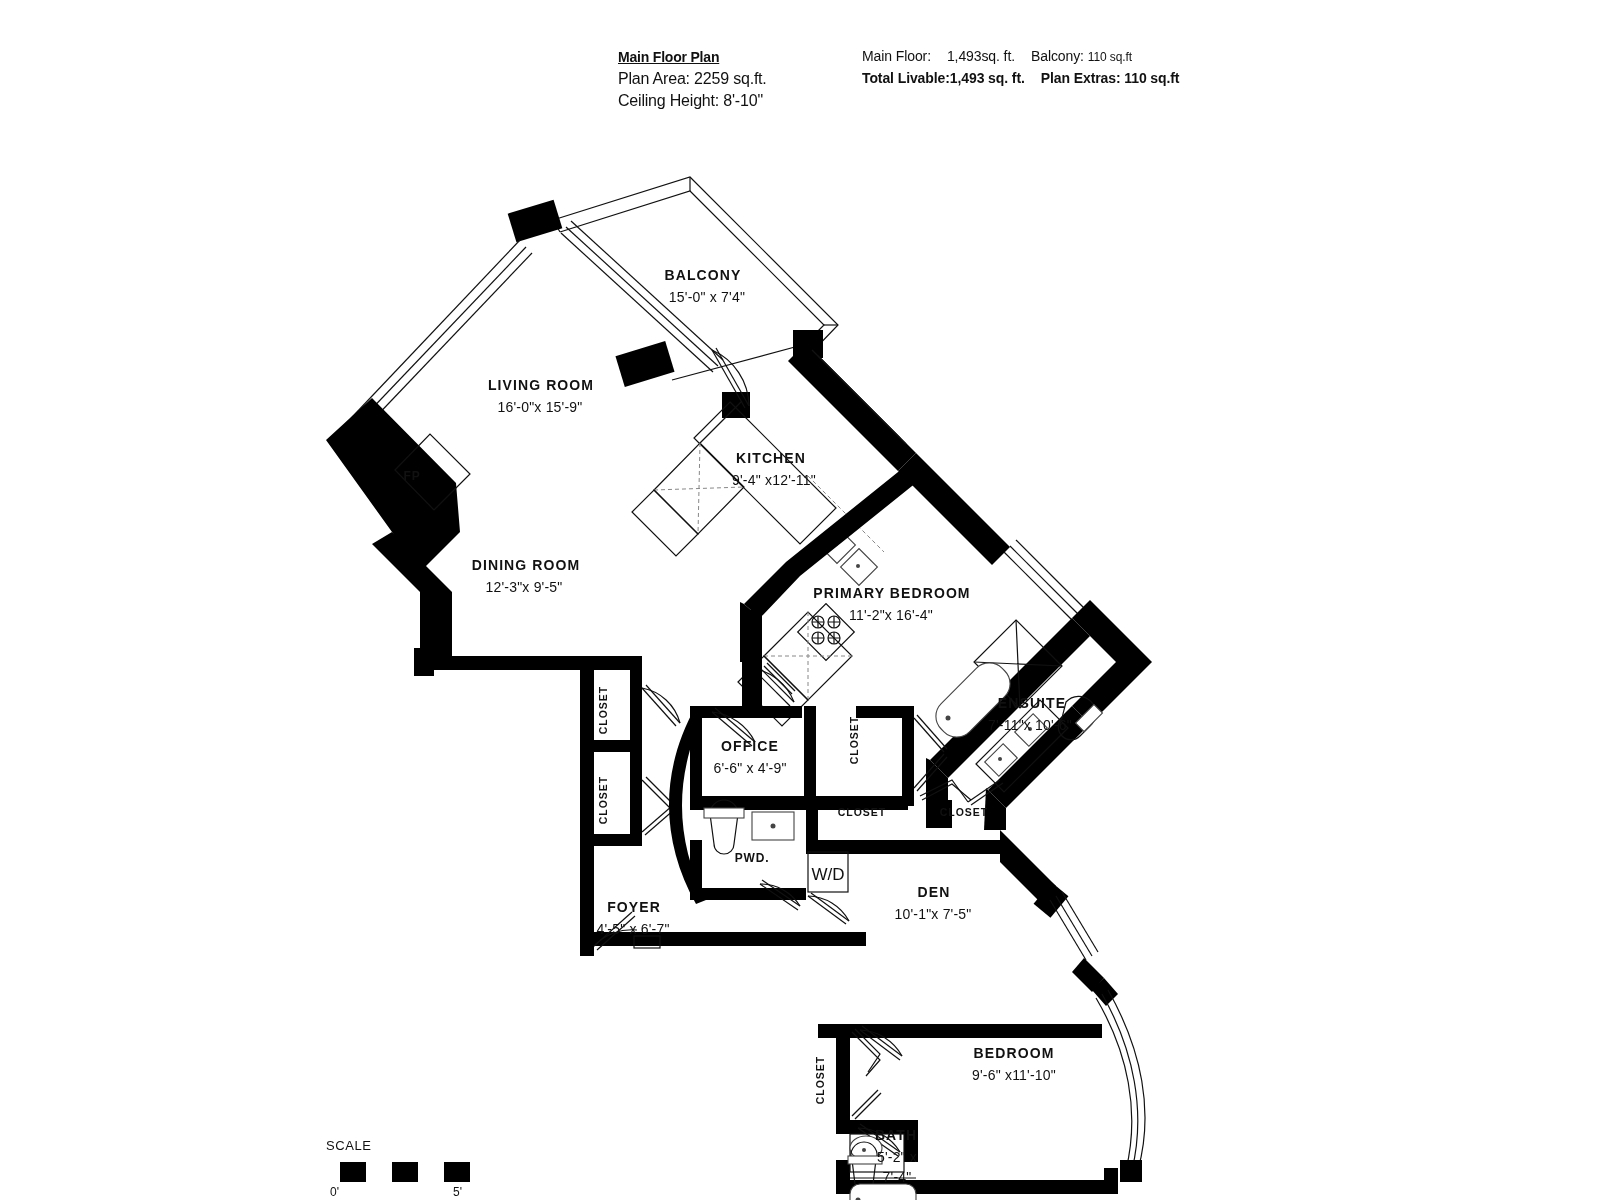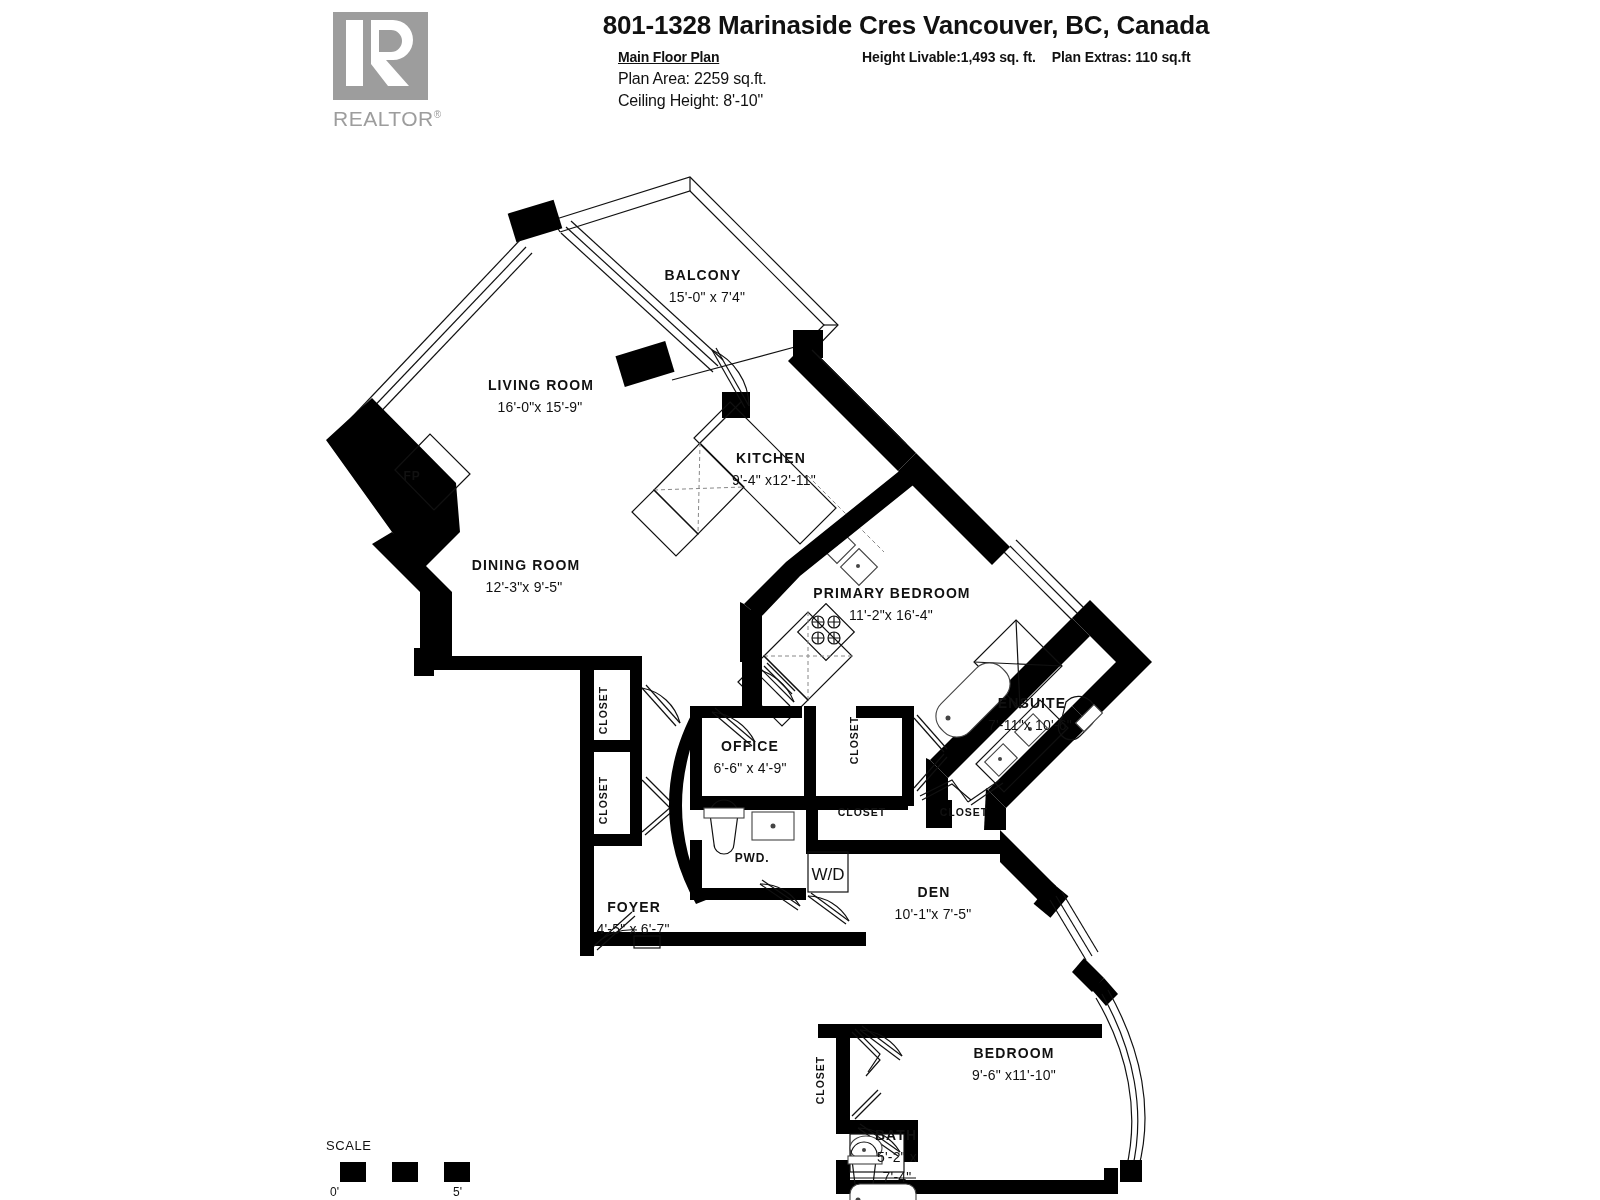--- a/index.html
+++ b/index.html
@@ -44,44 +44,33 @@
   .wall{fill:#000;}
   .thin{fill:none;stroke:#111;stroke-width:1.2;}
   .fixture{fill:#fff;stroke:#444;stroke-width:1.1;}
   .dash{fill:none;stroke:#888;stroke-width:1;stroke-dasharray:4 3;}
 </style>
 </head>
 <body>
 
 <div id="header">
 
-  <div id="realtor-logo">
-    <div id="realtor-mark">
-      <svg width="95" height="88" viewBox="0 0 95 88">
-        <rect x="0" y="0" width="95" height="88" fill="#9d9d9d"></rect>
-        <rect x="13" y="8" width="17" height="66" fill="#ffffff"></rect>
-        <path d="M38 8 H60 A20 20 0 0 1 60 48 H53 L76 74 H55 L38 52 Z
-                 M46 18 V40 H58 A11 11 0 0 0 58 18 Z" fill="#ffffff"></path>
-      </svg>
-    </div>
-    <div id="realtor-word"><span>REALTOR</span><sup>®</sup></div>
-  </div>
-
-  <div id="title-main">801-1328 Marinaside Cres Vancouver, BC, Canada</div>
+
 
   <div id="title-cols">
 
     <div class="col-left">
       <div class="mfp">Main Floor Plan</div>
       <div class="fa"><span>Plan Area:</span>&nbsp;<span>2259 sq.ft.</span></div>
       <div class="ch"><span>Ceiling Height:</span>&nbsp;<span>8'-10"</span></div>
     </div>
 
     <div class="col-right">
-      <div class="row2"><span>Height Livable:</span><span>1,493 sq. ft.</span><span class="gap"></span><span>Plan Extras:</span>&nbsp;<span>110 sq.ft</span></div>
+      <div class="row1"><span>Main Floor:</span><span class="gap"></span><span>1,493sq. ft.</span><span class="gap"></span><span>Balcony:</span>&nbsp;<span class="small">110 sq.ft</span></div>
+      <div class="row2"><span>Total Livable:</span><span>1,493 sq. ft.</span><span class="gap"></span><span>Plan Extras:</span>&nbsp;<span>110 sq.ft</span></div>
     </div>
 
   </div>
 </div>
 
 <div id="plan-wrap">
 <svg width="1600" height="1060" viewBox="0 0 1600 1060">
 
   <g>
     <path class="thin" d="M553 80 L690 37 L838 185 L812 212"></path>

